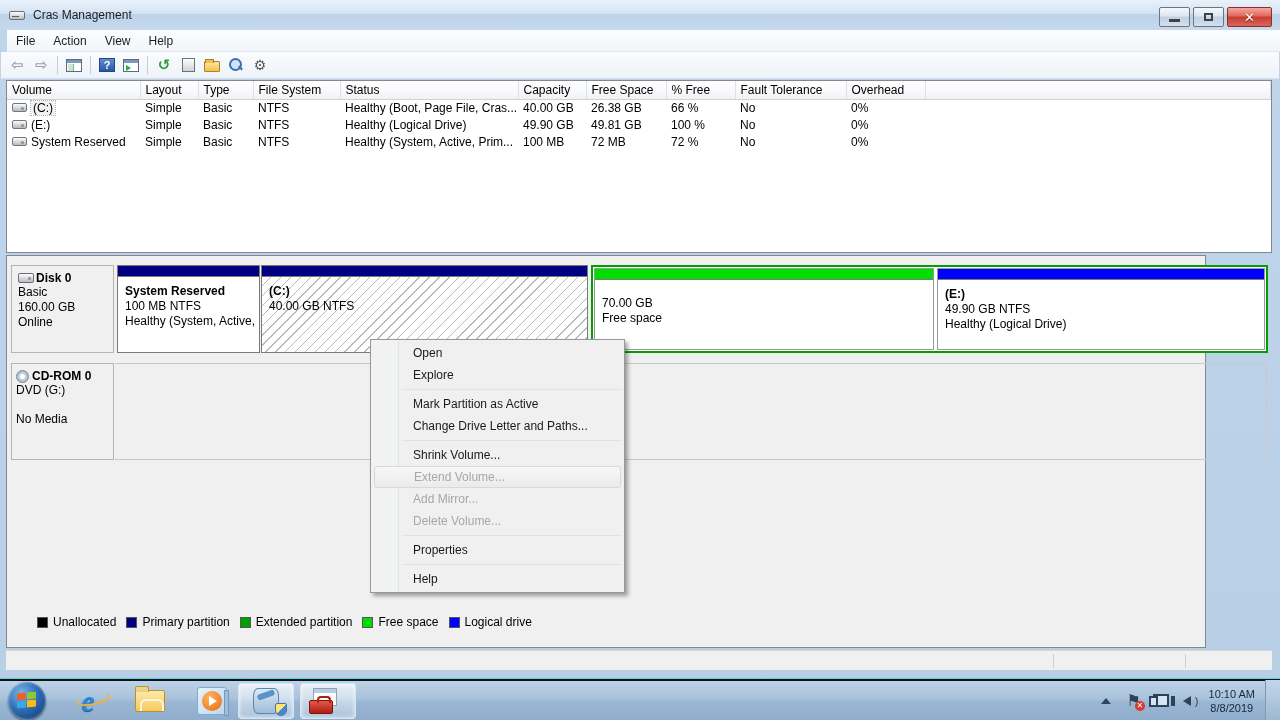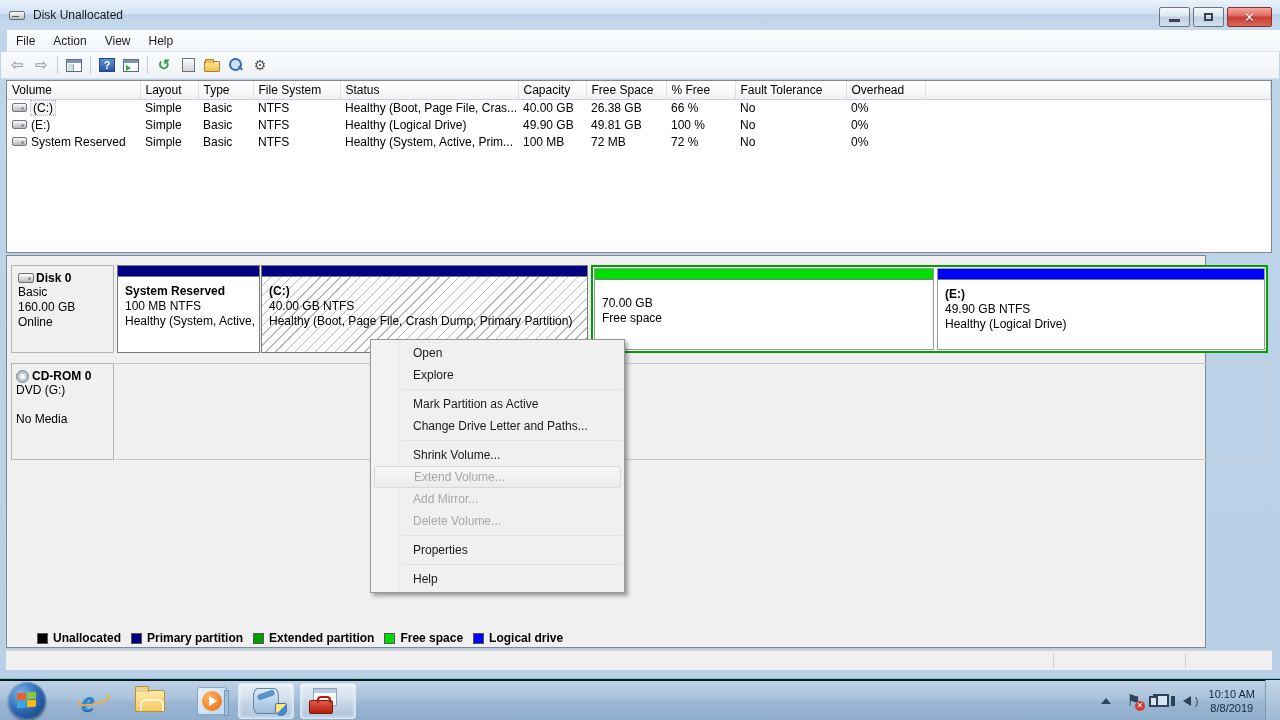--- a/index.html
+++ b/index.html
@@ -75,21 +75,21 @@
   .part.hatched .body { background:repeating-linear-gradient(135deg,#ffffff 0 6px,#b9b9b9 6px 7px); }
   .ext-wrap { position:absolute; top:0; height:88px; border:2px solid #00a000; background:#fff; }
   .ext-wrap .part { border:1px solid #9a9a9a; height:82px; top:1px; }
   .ext-wrap .part .body { height:69px; padding-top:16px; }
   .ext-wrap .part.logical .body { padding-top:7px; }
 
   .cd-row { position:absolute; left:3px; top:107px; width:1258px; height:97px; }
   .cd-label { position:absolute; left:1px; top:0; width:103px; height:97px; background:#f0f0f0; border:1px solid #b4b4b4; padding:5px 4px 0 4px; }
   .cd-media { position:absolute; left:105px; top:0; width:1152px; height:97px; border:1px solid #c9c9c9; border-left:none; }
 
-  .legend { position:absolute; left:30px; bottom:0; height:18px; display:flex; align-items:center;font-weight:bold; }
+  .legend { position:absolute; left:30px; bottom:16px; height:18px; display:flex; align-items:center; }
   .leg-item { display:flex; align-items:center; margin-right:10px; }
   .leg-sw { width:11px; height:11px; margin-right:5px; border:1px solid #555; }
 
   .statusbar { position:absolute; left:6px; top:650px; width:1266px; height:20px; background:#f0f0f0; border-top:1px solid #d5d5d5; }
   .sb-div { position:absolute; top:3px; width:1px; height:14px; background:#cfcfcf; }
 
   
   .ctx { position:absolute; left:370px; top:339px; width:255px; background:#f0f0f0; border:1px solid #979797; box-shadow:3px 3px 4px rgba(0,0,0,.35); padding:2px 0; z-index:50; }
   .ctx .gutter { position:absolute; left:0; top:0; bottom:0; width:28px; background:#f1f2f2; border-right:1px solid #e2e3e3; }
   .ctx-item { position:relative; height:22px; line-height:22px; padding-left:42px; color:#1a1a1a; }
@@ -147,21 +147,21 @@
 </head>
 <body>
 
 <div class="window">
 
   <div class="titlebar">
     <span class="title-icon">
         <span class="drive"></span>
         <span class="slot"></span>
       </span>
-    <span class="win-title">Disk Unallocated</span>
+    <span class="win-title">Cras Management</span>
     <div class="win-controls">
       <div class="wbtn">
           <span class="dash"></span>
         </div>
       <div class="wbtn">
           <span class="box"></span>
         </div>
       <div class="wbtn close">
           <span class="x">✕</span>
         </div>
@@ -320,21 +320,20 @@
           <div>100 MB NTFS</div>
           <div>Healthy (System, Active,</div>
         </div>
       </div>
 
       <div class="part hatched" style="left:251px; width:327px;">
         <div class="bar" style="background:#000080;"></div>
         <div class="body">
           <div class="t">(C:)</div>
           <div>40.00 GB NTFS</div>
-          <div>Healthy (Boot, Page File, Crash Dump, Primary Partition)</div>
         </div>
       </div>
 
       <div class="ext-wrap" style="left:581px; width:677px;">
         <div class="part" style="left:1px; width:340px;">
           <div class="bar" style="background:#00dd00;"></div>
           <div class="body">
             <div>70.00 GB</div>
             <div>Free space</div>
           </div>

